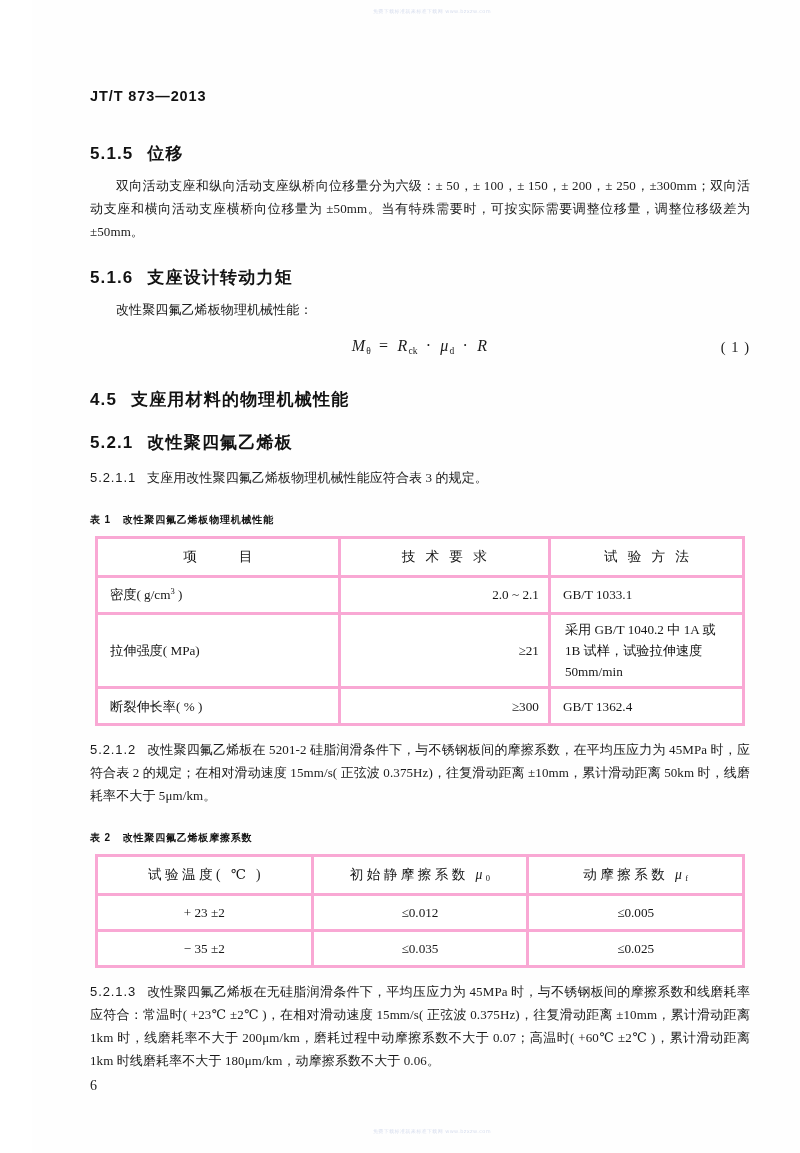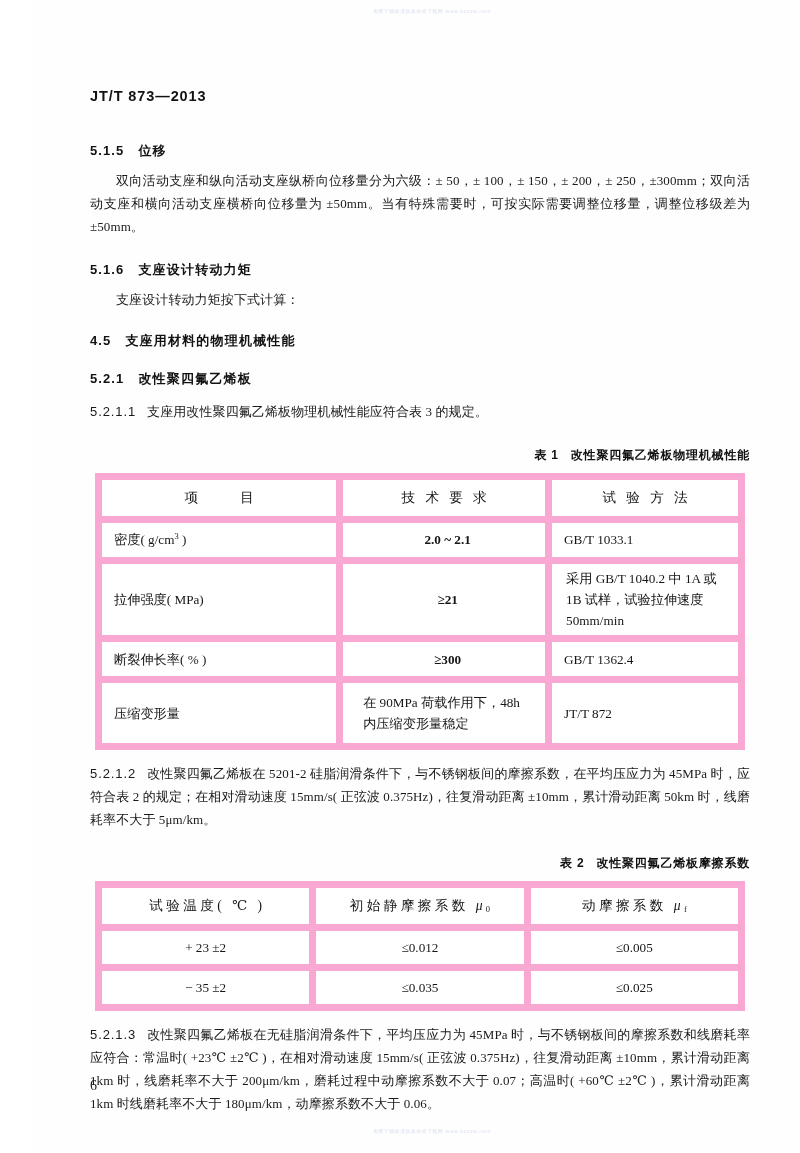--- a/index.html
+++ b/index.html
@@ -57,21 +57,21 @@
     font-size: 14.5px;
     font-weight: 700;
     letter-spacing: 0.9px;
     color: #121212;
     margin: 0 0 38px 0;
   }
 
   
   .h-clause {
     font-family: "Liberation Sans", "DejaVu Sans", sans-serif;
-    font-size: 13px;
+    font-size: 17px;
     font-weight: 700;
     color: #121212;
     letter-spacing: 0.2px;
     margin: 0;
   }
   .h-clause .num { letter-spacing: 1.1px; }
   .h-clause .ttl { margin-left: 14px; letter-spacing: 1.2px; }
 
   .sp-a { margin-top: 23px; }
   .sp-b { margin-top: 21px; }
@@ -122,40 +122,40 @@
   .formula-no {
     position: absolute;
     right: 0;
     top: 2px;
     font-size: 14.5px;
     letter-spacing: 1px;
   }
 
   
   .tbl-caption {
-    text-align: right;
+    text-align: left;
     font-family: "Liberation Sans", "DejaVu Sans", sans-serif;
-    font-size: 12px;
+    font-size: 10px;
     font-weight: 700;
     letter-spacing: 0.8px;
     margin: 24px 0 9px 0;
     color: #111;
   }
   .tbl-caption .cap-lbl { margin-right: 12px; }
 
   
   table.spec {
     border-collapse: collapse;
     width: 650px;
     margin: 0 auto;
     table-layout: fixed;
     background: #fff;
   }
   table.spec td, table.spec th {
-    border: 7px solid #f9a8d4;
+    border: 3px solid #f9a8d4;
     font-weight: 400;
     font-size: 13.2px;
     line-height: 1.6;
     padding: 4px 9px;
     vertical-align: middle;
     color: #161616;
   }
   table.spec thead th {
     text-align: center;
     letter-spacing: 3.4px;
@@ -163,21 +163,21 @@
     padding: 7px 6px;
     text-indent: 3.4px;
   }
   table.spec thead th.wide-head { letter-spacing: 5px; text-indent: 5px; }
 
   
   .t1 col.c1 { width: 37.5%; }
   .t1 col.c2 { width: 32.5%; }
   .t1 col.c3 { width: 30%; }
   .t1 td.item { text-align: left; padding-left: 12px; }
-  .t1 td.req  { text-align: center; padding-left: 16px; font-weight: bold; }
+  .t1 td.req  { text-align: right; padding-left: 16px; }
   .t1 td.mth  { text-align: left; padding-left: 12px; }
   .t1 td.req-wrap { text-align: left; padding-left: 20px; padding-right: 12px; }
   .t1 td.mth-wrap { text-align: left; padding-left: 14px; padding-right: 10px; }
   .t1 tr.tall td { height: 52px; }
   .t1 tr.short td { height: 26px; }
 
   
   .t2 col.c1, .t2 col.c2, .t2 col.c3 { width: 33.3333%; }
   .t2 td { text-align: center; height: 25px; }
   .t2 thead th { letter-spacing: 0.6px; text-indent: 0; }
@@ -208,22 +208,34 @@
     <div class="running-head">JT/T 873—2013</div>
 
     <div class="h-clause">
       <span class="num">5.1.5</span><span class="ttl">位移</span>
     </div>
     <p class="body indent">双向活动支座和纵向活动支座纵桥向位移量分为六级：± 50，± 100，± 150，± 200，± 250，±300mm；双向活动支座和横向活动支座横桥向位移量为 ±50mm。当有特殊需要时，可按实际需要调整位移量，调整位移级差为 ±50mm。</p>
 
     <div class="h-clause sp-a">
       <span class="num">5.1.6</span><span class="ttl">支座设计转动力矩</span>
     </div>
-    <p class="body indent">支座设计转动力矩按下式计算：</p>
-
+    <p class="body indent">改性聚四氟乙烯板物理机械性能：</p>
+
+    <div class="formula-row">
+      <div class="formula">
+        <span>M</span><sub>θ</sub>
+        <span class="op">=</span>
+        <span>R</span><sub>ck</sub>
+        <span class="op">·</span>
+        <span class="greek">μ</span><sub>d</sub>
+        <span class="op">·</span>
+        <span>R</span>
+      </div>
+      <div class="formula-no">( 1 )</div>
+    </div>
 
     <div class="h-clause sp-b">
       <span class="num">4.5</span><span class="ttl">支座用材料的物理机械性能</span>
     </div>
 
     <div class="h-clause sp-c">
       <span class="num">5.2.1</span><span class="ttl">改性聚四氟乙烯板</span>
     </div>
 
     <p class="body numbered">
@@ -256,25 +268,20 @@
         <tr class="tall">
           <td class="item">拉伸强度( MPa)</td>
           <td class="req">≥21</td>
           <td class="mth-wrap">采用 GB/T 1040.2 中 1A 或 1B 试样，试验拉伸速度 50mm/min</td>
         </tr>
         <tr class="short">
           <td class="item">断裂伸长率( % )</td>
           <td class="req">≥300</td>
           <td class="mth">GB/T 1362.4</td>
         </tr>
-        <tr class="tall">
-          <td class="item">压缩变形量</td>
-          <td class="req-wrap">在 90MPa 荷载作用下，48h 内压缩变形量稳定</td>
-          <td class="mth">JT/T 872</td>
-        </tr>
       </tbody>
     </table>
 
     <p class="body numbered">
       <span class="lead">5.2.1.2</span><span>改性聚四氟乙烯板在 5201-2 硅脂润滑条件下，与不锈钢板间的摩擦系数，在平均压应力为 45MPa 时，应符合表 2 的规定；在相对滑动速度 15mm/s( 正弦波 0.375Hz)，往复滑动距离 ±10mm，累计滑动距离 50km 时，线磨耗率不大于 5μm/km。</span>
     </p>
 
     <div class="tbl-caption">
       <span class="cap-lbl">表 2</span><span>改性聚四氟乙烯板摩擦系数</span>
     </div>

